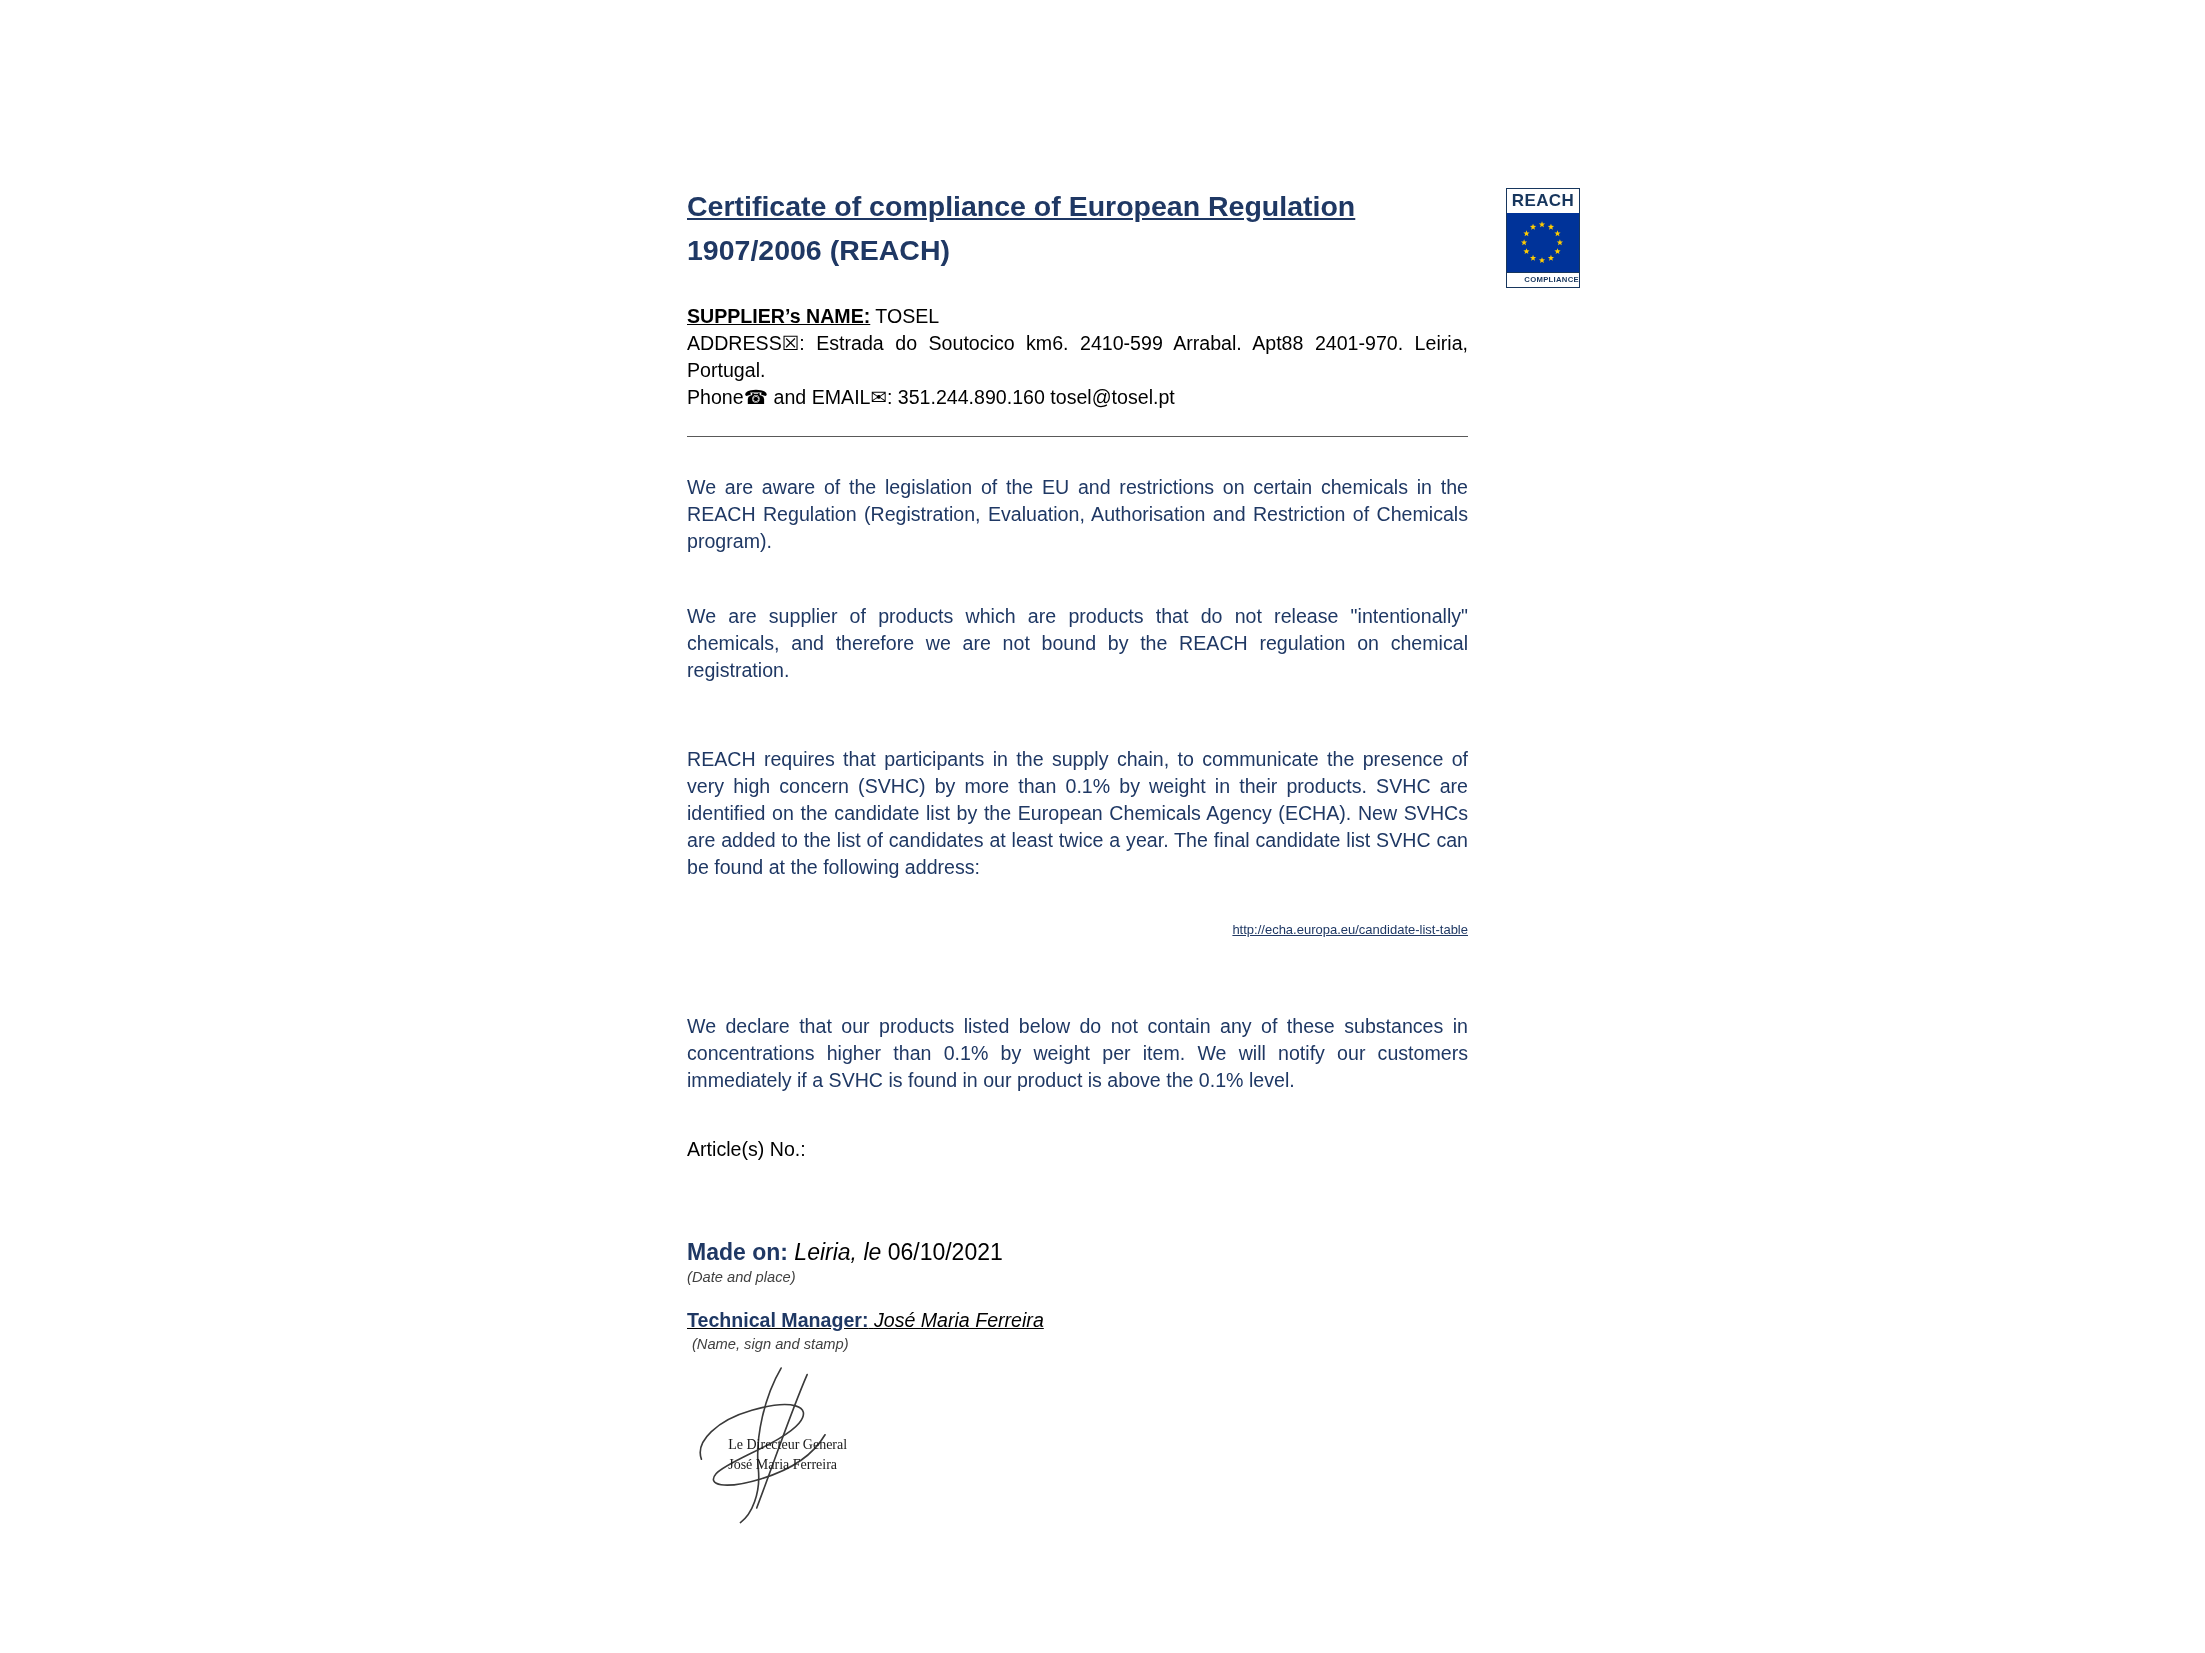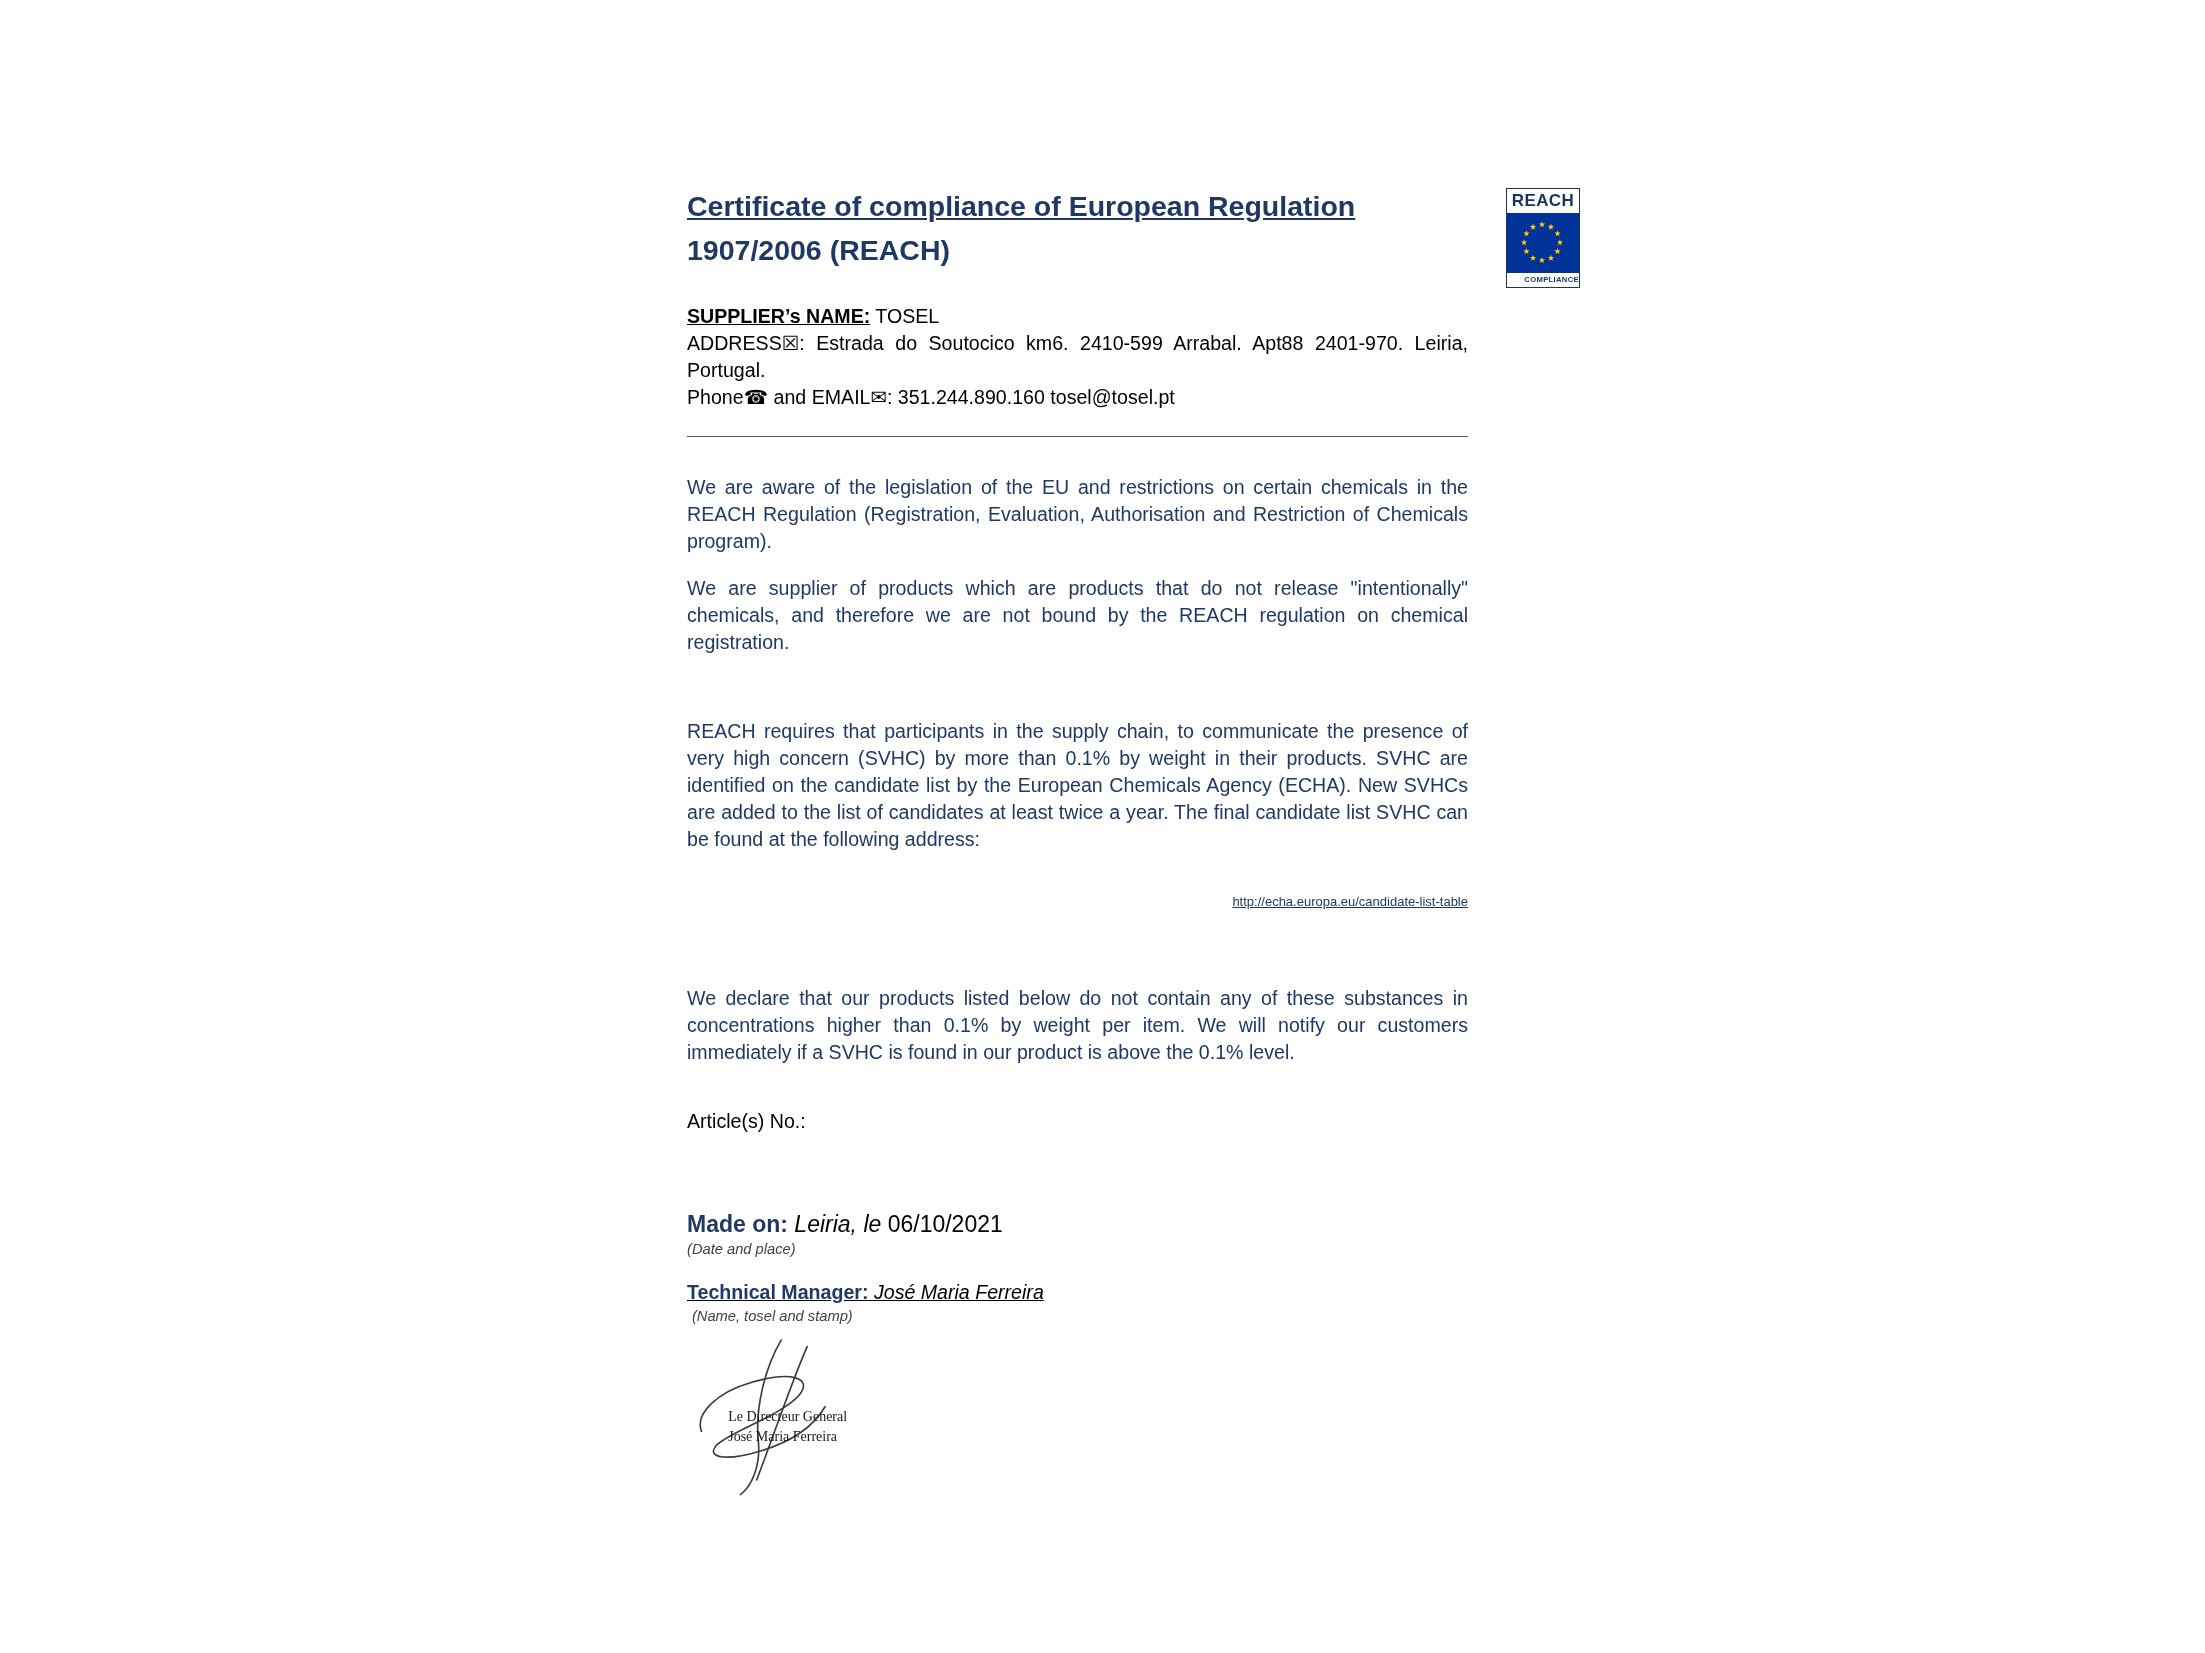--- a/index.html
+++ b/index.html
@@ -46,21 +46,21 @@
   }
 
   .para {
     color: #1f3864;
     font-size: 19.6px;
     line-height: 27px;
     text-align: justify;
     margin: 0;
   }
   .p1 { margin-top: 37px; }
-  .p2 { margin-top: 20px; }
+  .p2 { margin-top: 48px; }
   .p3 { margin-top: 62px; }
   .p4 { margin-top: 76px; }
 
   .link-line {
     margin-top: 41px;
     text-align: right;
     font-size: 13px;
   }
   .link-line a {
     color: #1f3864;
@@ -172,21 +172,21 @@
     <span class="lbl-bold-blue">Made on:</span>
     <span class="italic">Leiria, le</span>
     <span>06/10/2021</span>
   </div>
   <div class="caption">(Date and place)</div>
 
   <div class="manager">
     <span class="lbl-bold-blue">Technical Manager:</span>
     <span class="italic">José Maria Ferreira</span>
   </div>
-  <div class="caption caption-indent">(Name, tosel and stamp)</div>
+  <div class="caption caption-indent">(Name, sign and stamp)</div>
 
   <div class="sig">
     <svg width="244" height="163" viewBox="0 0 300 200">
       <g fill="none" stroke="#3a3a3a" stroke-width="2" stroke-linecap="round">
         <path d="M128,6 C108,40 96,90 100,130 C103,160 92,186 78,196"></path>
         <path d="M30,118 C22,96 50,70 92,58 C140,44 168,52 150,74 C130,98 62,120 48,136 C36,150 58,156 104,142 C140,131 168,112 182,88"></path>
         <path d="M160,14 C140,60 120,120 98,178"></path>
       </g>
     </svg>
     <div class="sig-text">

